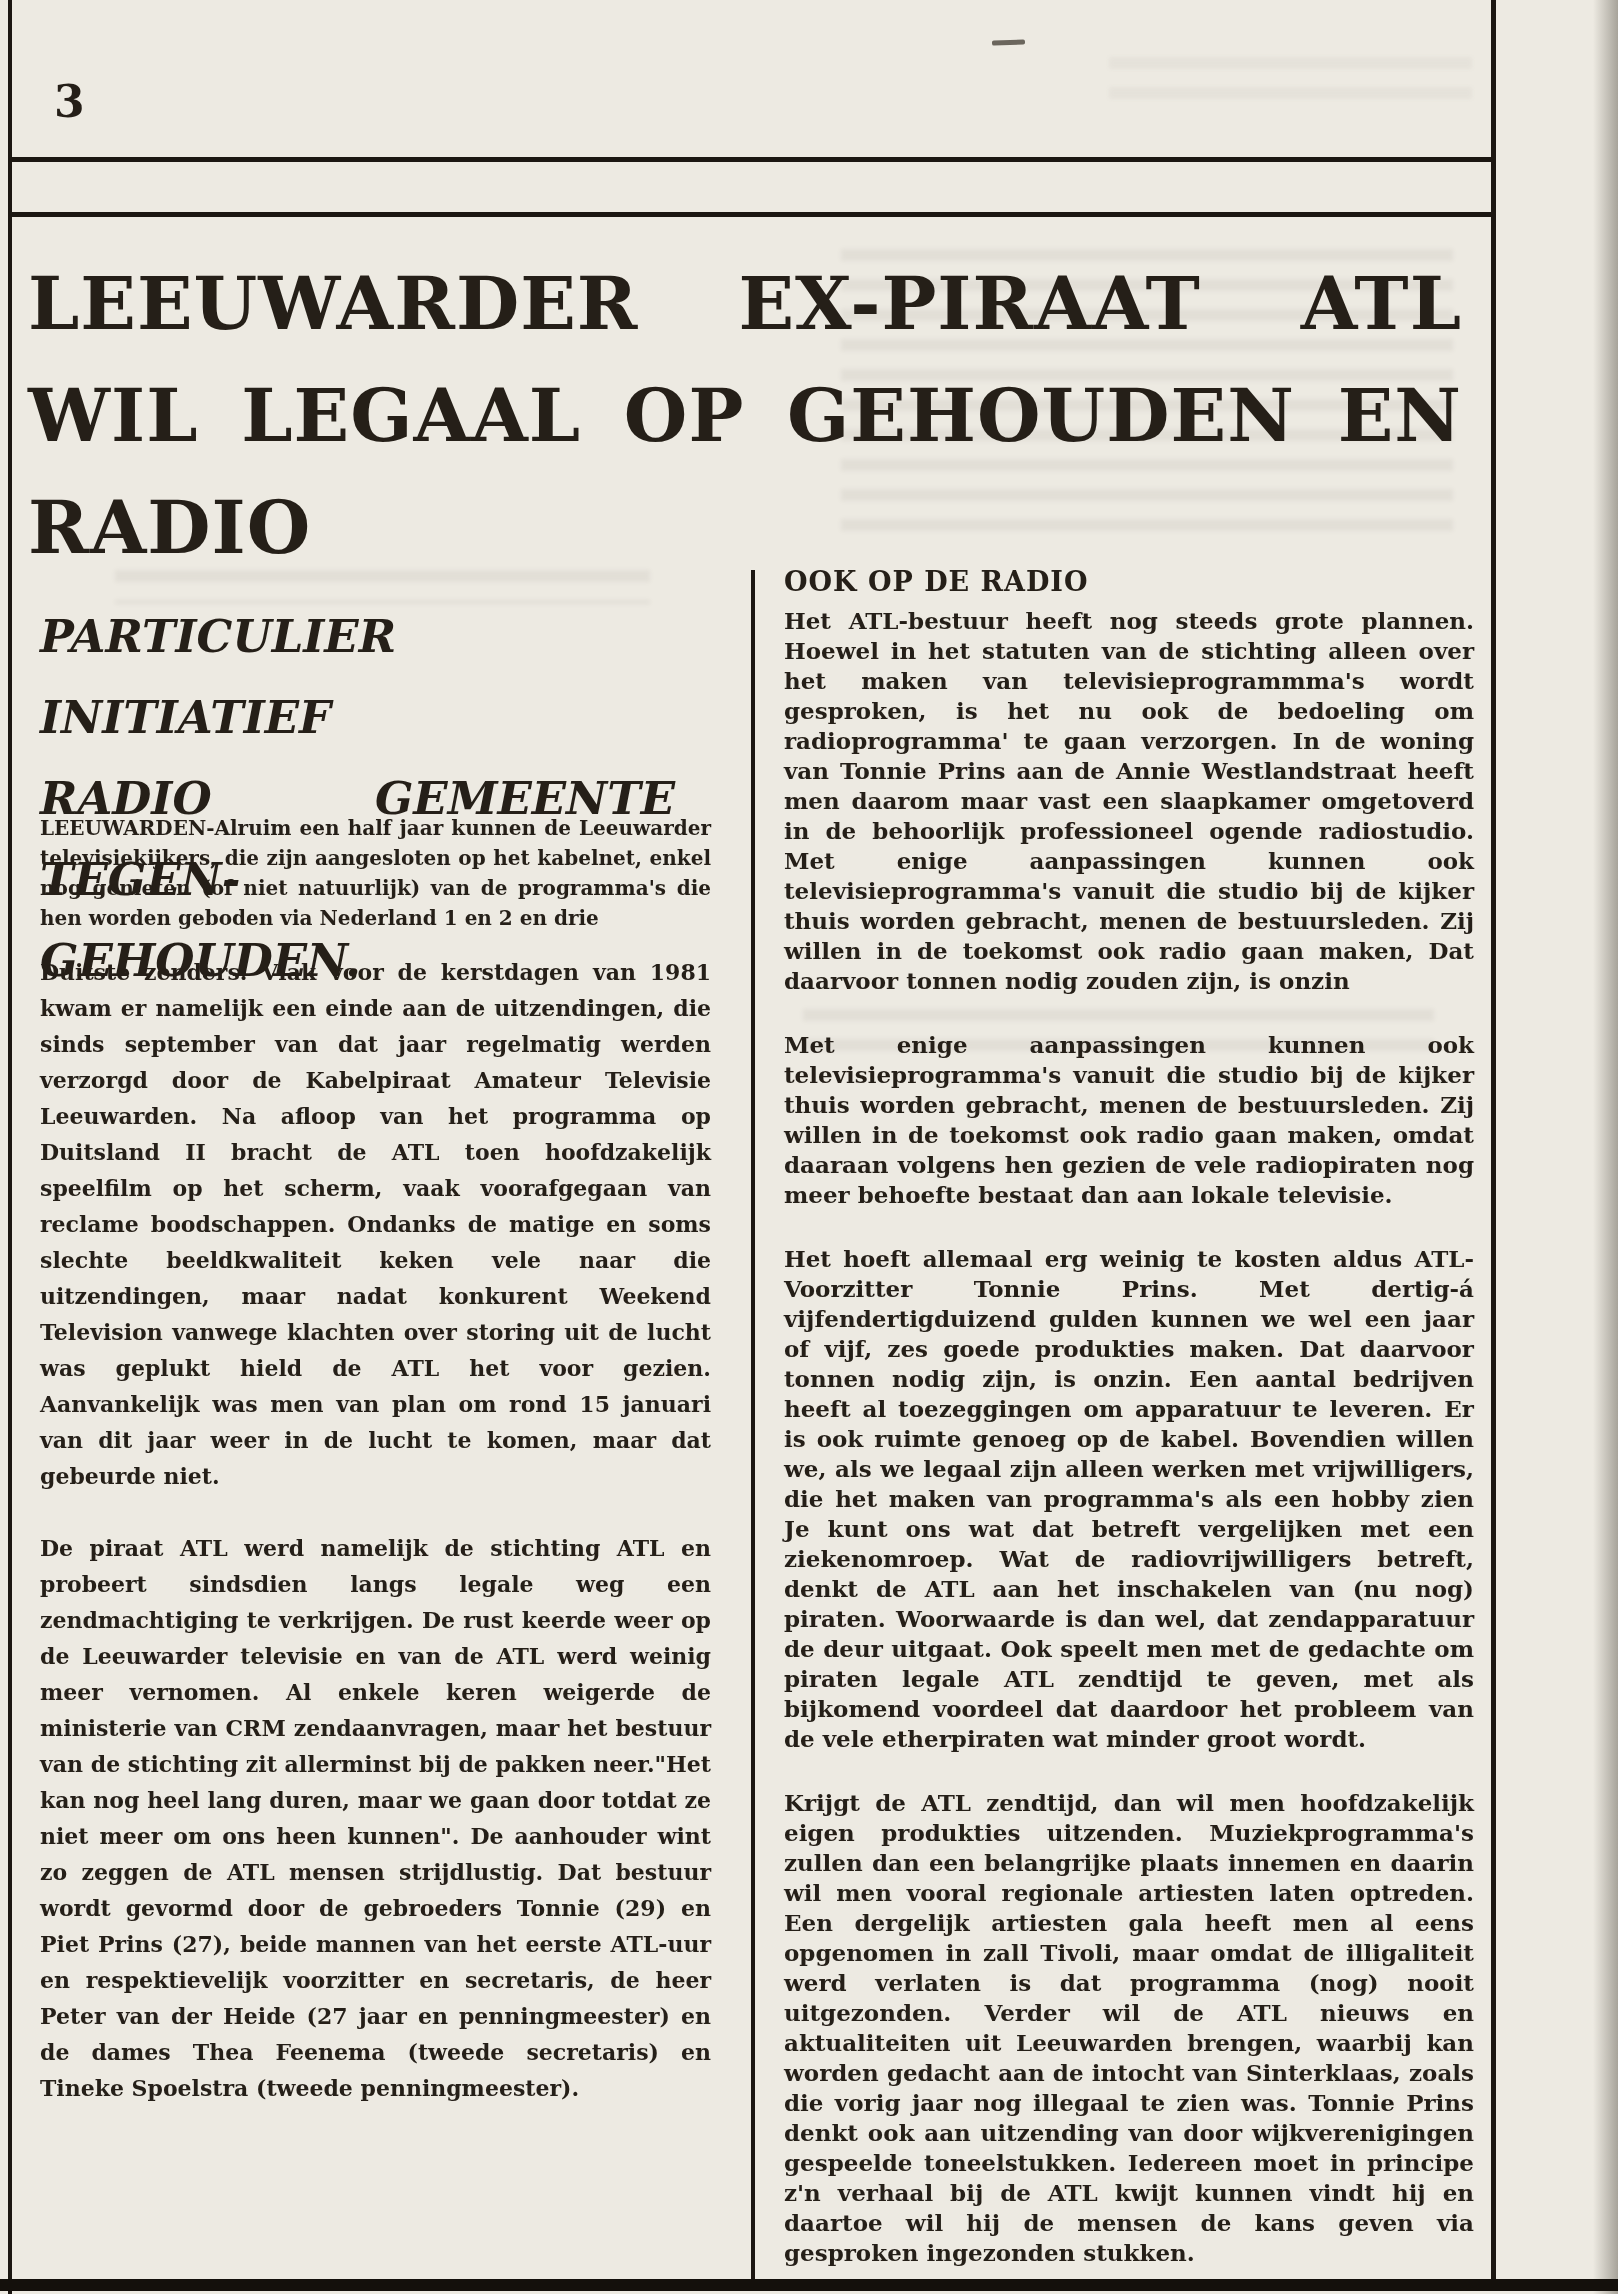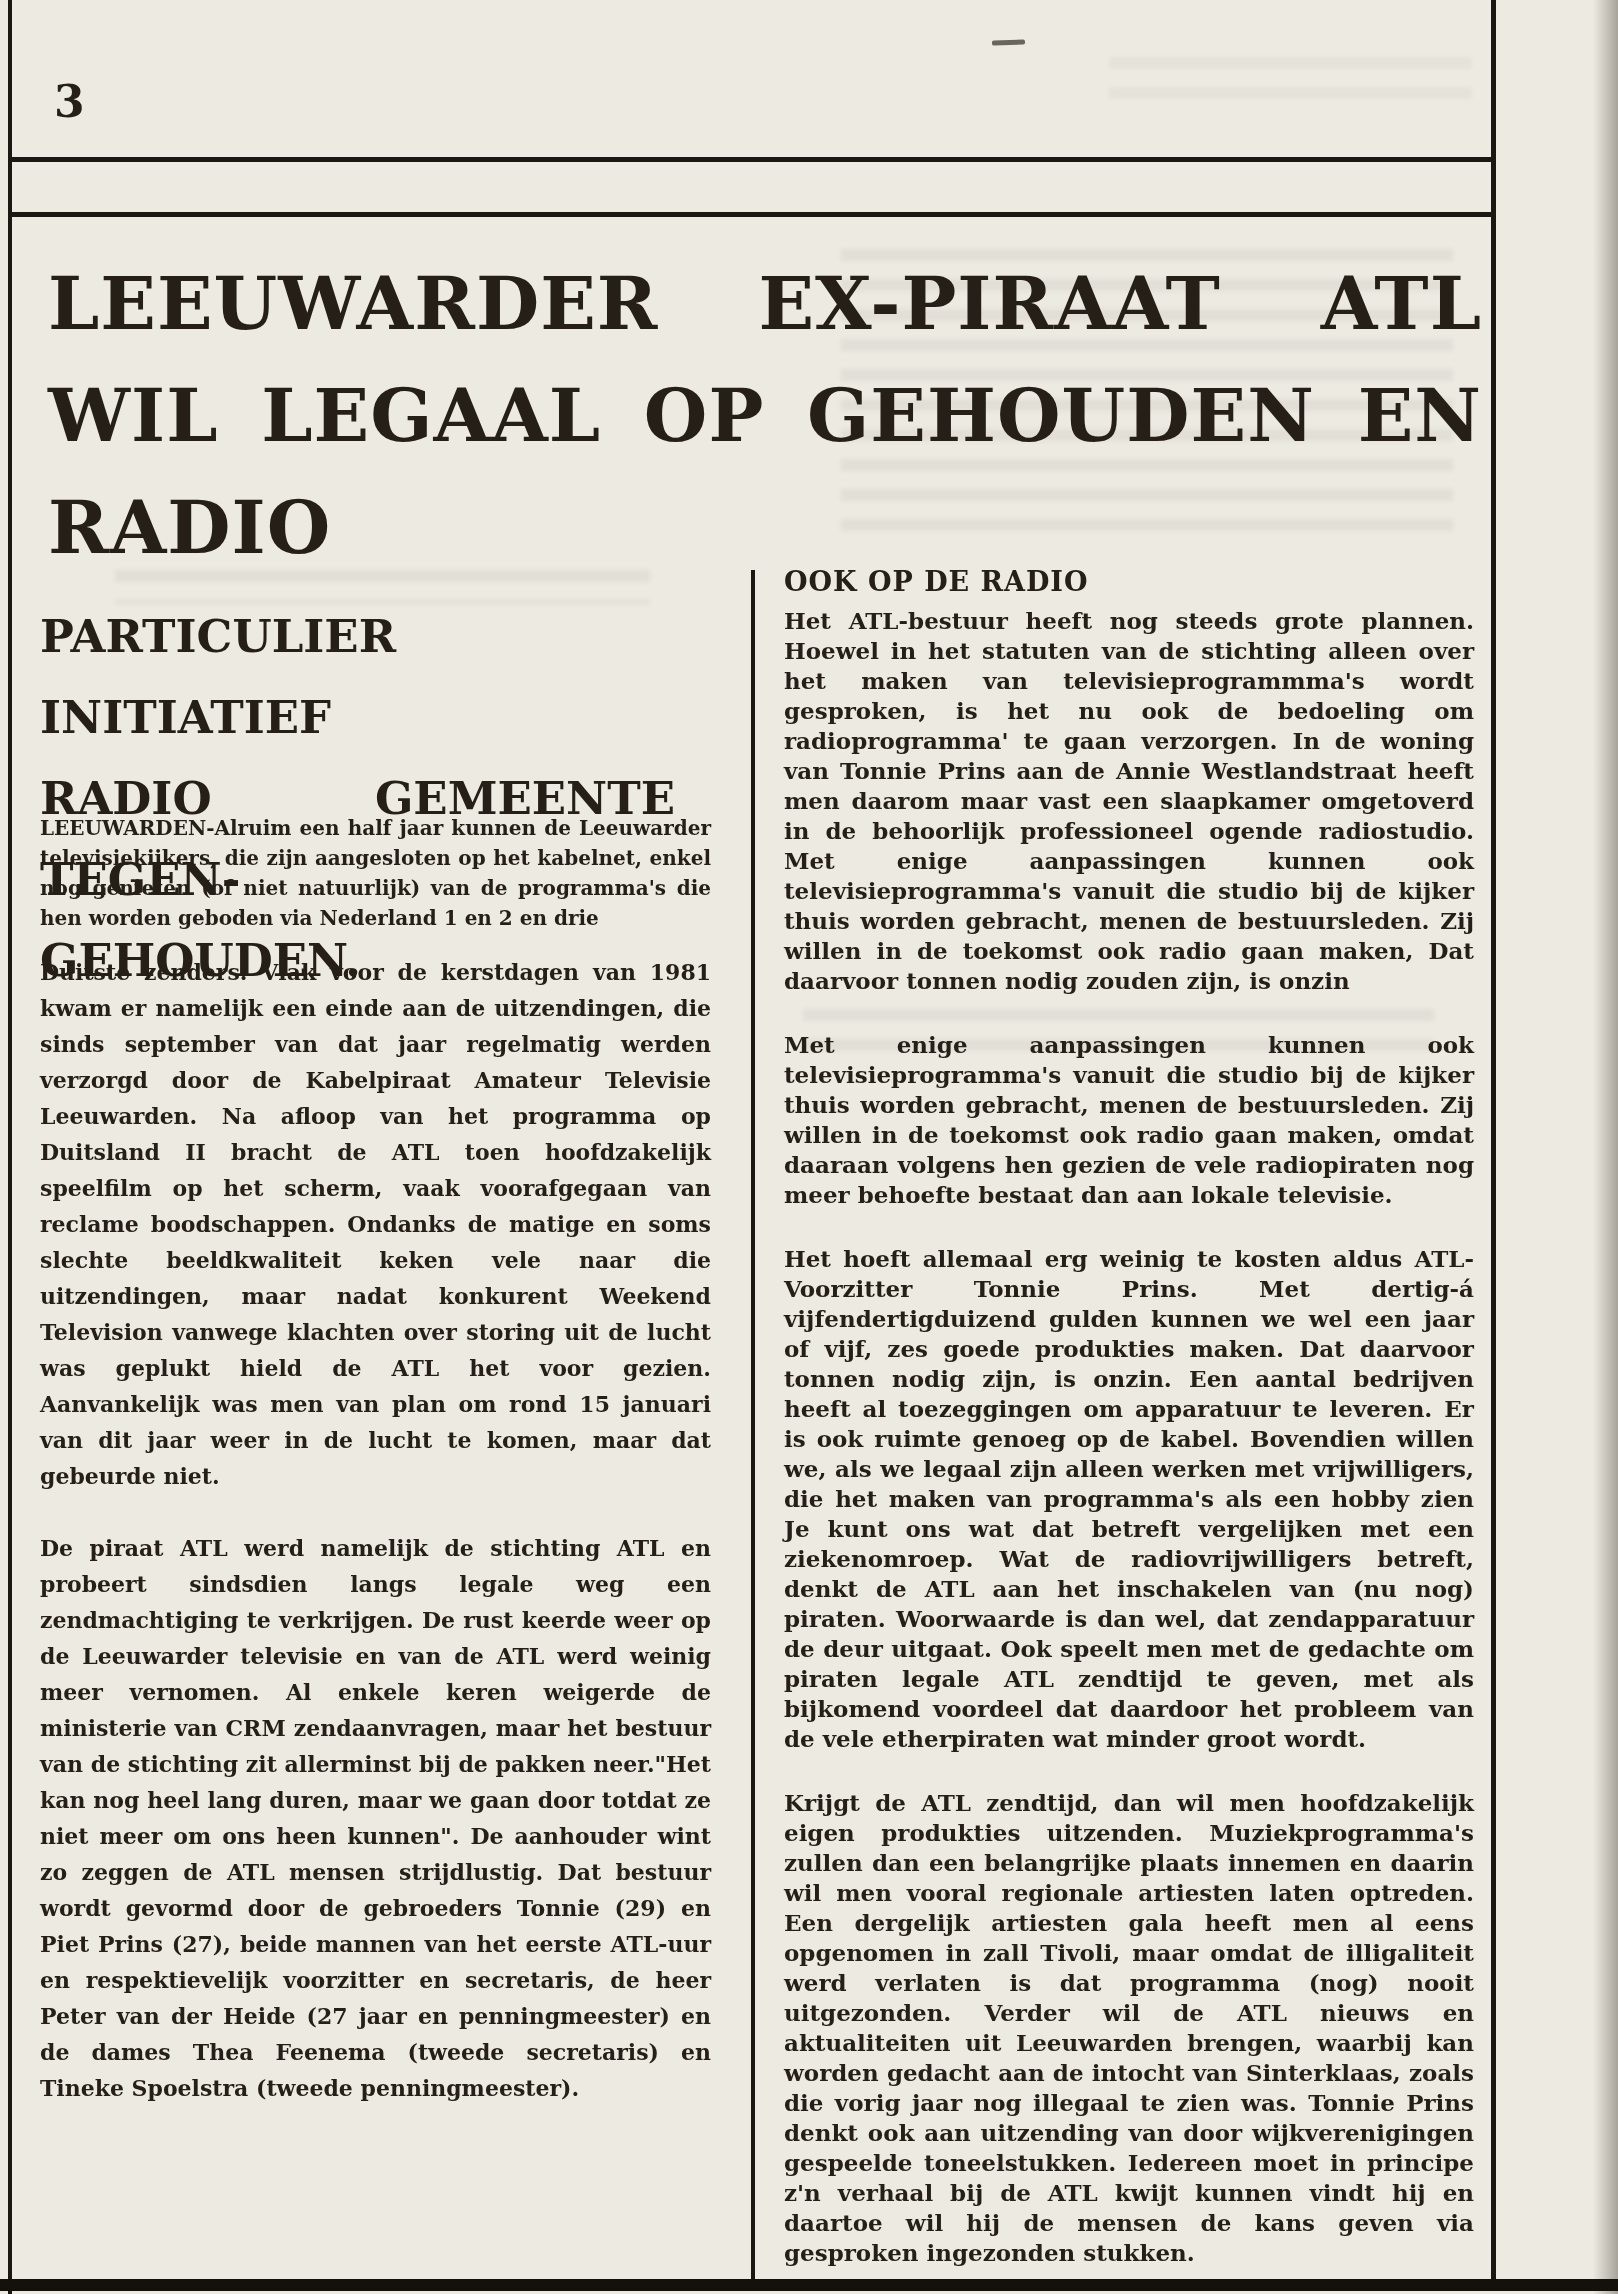--- a/index.html
+++ b/index.html
@@ -20,25 +20,25 @@
   .rule-top{top:157px;}
   .rule-mid{top:212px;}
   .rule-bottom{position:absolute;left:0;top:2279px;width:1618px;height:11.5px;background:#14100c;}
   .scan-edge{position:absolute;right:0;top:0;width:25px;height:100%;
     background:linear-gradient(to right,rgba(125,120,110,0),rgba(110,105,95,.55));}
   .scan-dash{position:absolute;left:992px;top:40px;width:32.5px;height:4.8px;background:#6b665d;transform:rotate(-2deg);border-radius:1.9px;}
   
   .pagenum{position:absolute;left:54px;top:80px;font-size:44px;line-height:1;}
   .masthead{position:absolute;left:141px;top:76px;font-size:45px;line-height:1;letter-spacing:2.9px;}
   
-  .headline{position:absolute;left:48px;top:247px;width:1434px;font-size:73px;line-height:112px;letter-spacing:1px;}
+  .headline{position:absolute;left:28px;top:247px;width:1434px;font-size:73px;line-height:112px;letter-spacing:1px;}
   .hl-line{white-space:nowrap;}
   .spread{text-align:justify;text-align-last:justify;white-space:normal;}
   
-  .subhead{position:absolute;left:40px;top:596px;width:635px;font-size:45px;line-height:81px;}
+  .subhead{position:absolute;left:40px;top:596px;width:635px;font-size:45px;line-height:81px;font-style:italic;}
   
   .col-left{position:absolute;left:40px;top:813px;width:671px;}
   .intro{font-size:20px;line-height:30px;text-align:justify;margin:0 0 21px 0;}
   .lbody{font-size:22px;line-height:36px;text-align:justify;margin:0;}
   .lbody + .lbody{margin-top:36px;}
   .divider{position:absolute;left:751px;top:570px;width:3.8px;height:1709px;}
   .col-right{position:absolute;left:784px;top:566px;width:690px;}
   .rhead{font-size:27px;line-height:32.5px;margin:0 0 7.6px 0;letter-spacing:1px;}
   .rbody{font-size:23px;line-height:30px;text-align:justify;margin:0;}
   .rbody + .rbody{margin-top:34px;}

